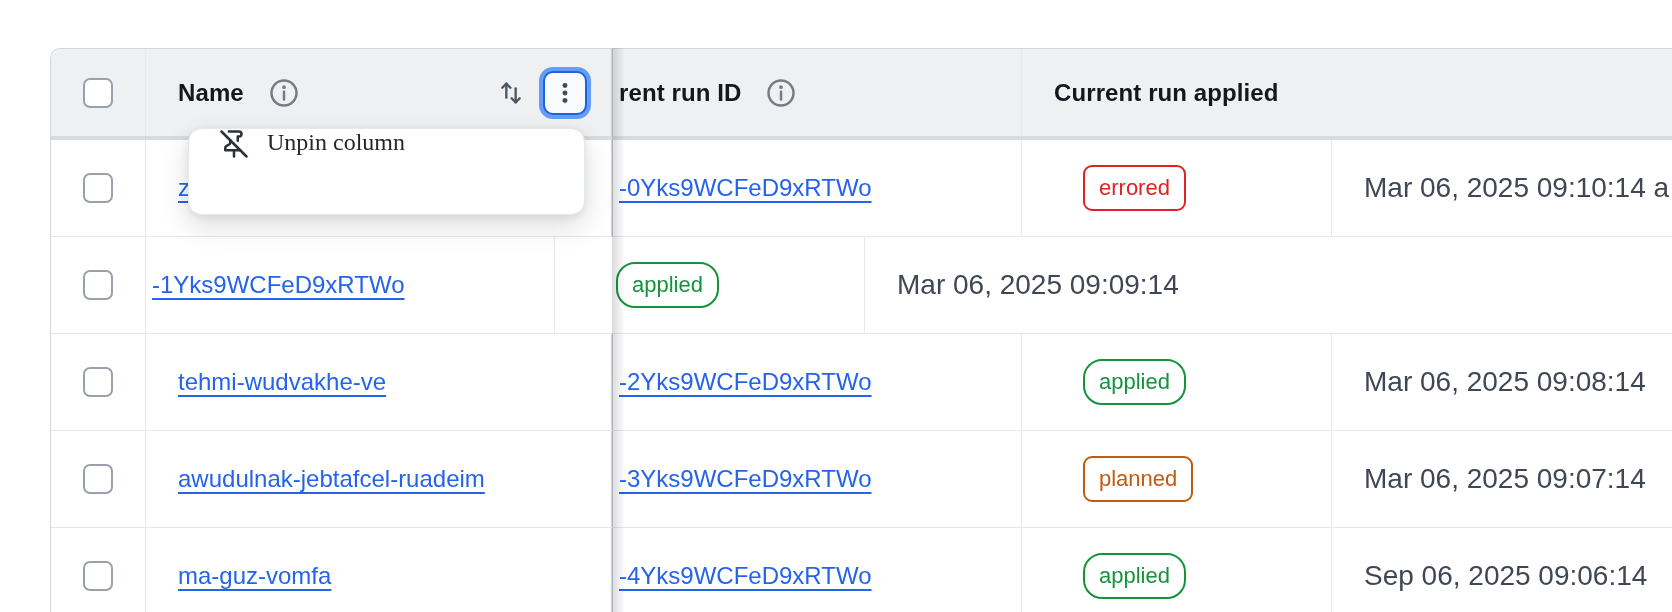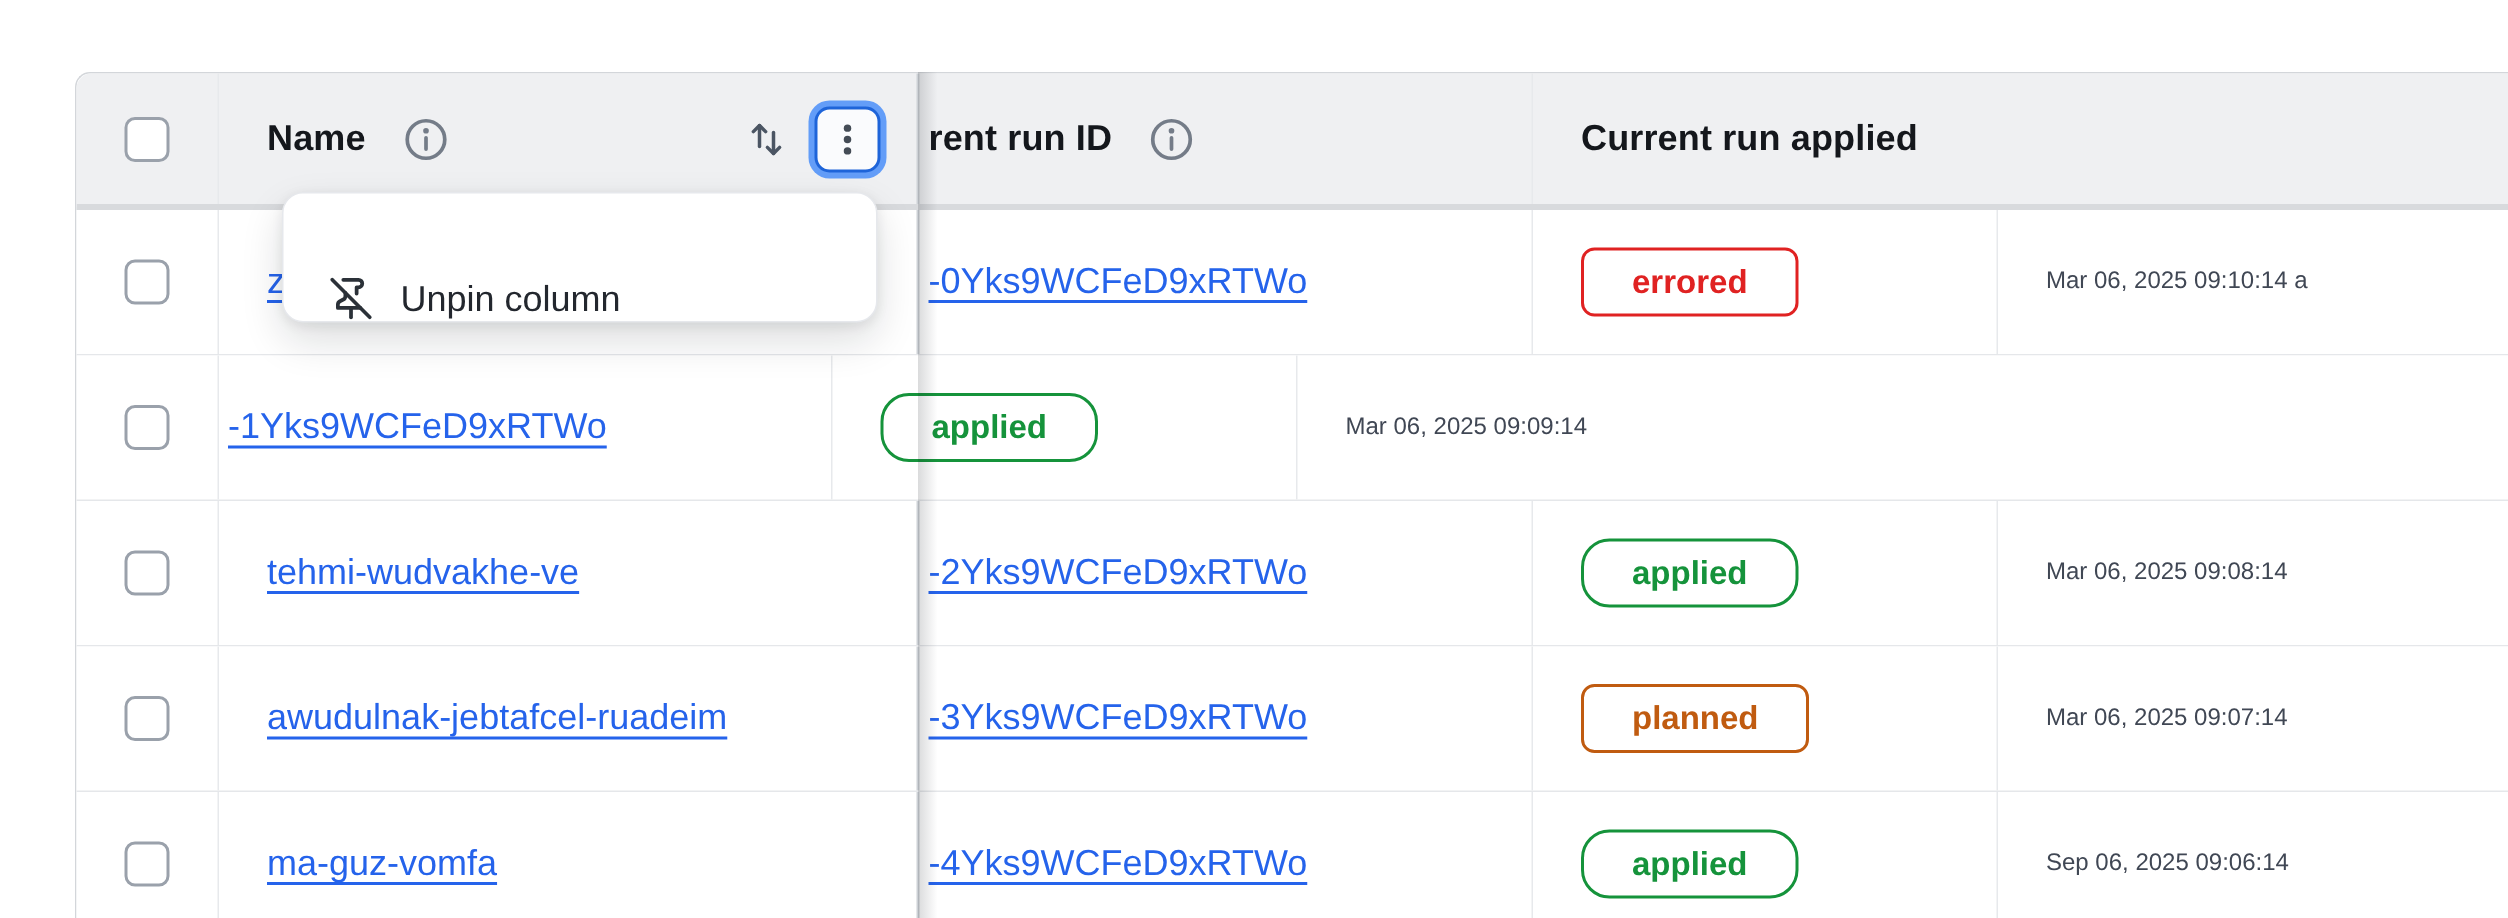--- a/index.html
+++ b/index.html
@@ -23,24 +23,24 @@
   .c-status{ width:310px; padding-left:32px; }
   .c-applied{ width:480px; padding-left:32px; white-space:nowrap; border-right:none; }
 
   .hlabel { font-size:24px; font-weight:700; color:#14171c; letter-spacing:.1px; }
 
   .checkbox { width:30px; height:30px; background:#fff; border:2px solid #9aa1ab; border-radius:7px; cursor:pointer; }
 
   a.link { color:#2563eb; font-size:24px; text-decoration:underline; text-underline-offset:5px;
            text-decoration-thickness:2px; cursor:pointer; white-space:nowrap; }
 
-  .ts { font-size:16px; color:#404754; }
-
-  .badge { display:inline-block; font-size:22px; font-weight:700; line-height:1;
-           padding:10px 32px; border-radius:9px; border:2px solid currentColor; background:#fff; }
+  .ts { font-size:28px; color:#404754; }
+
+  .badge { display:inline-block; font-size:22px; font-weight:400; line-height:1;
+           padding:10px 14px; border-radius:9px; border:2px solid currentColor; background:#fff;margin-left:29px; }
   .badge.errored { color:#e02222; }
   .badge.applied { color:#15933b;border-radius:19px; }
   .badge.planned { color:#c05b10; }
 
   .icon-info { width:32px; height:32px; color:#747c88; flex:none; }
   .icon-sort { width:28px; height:28px; color:#4b5563; flex:none; cursor:pointer; }
 
   .name-head-gap { margin-left:24px; }
   .head-spacer { margin-left:auto; }
 
@@ -52,22 +52,22 @@
 
   
   .pin-shadow { position:absolute; left:612px; top:48px; width:13px; height:564px; z-index:5;
                 background:linear-gradient(to right, rgba(25,29,36,0.16), rgba(25,29,36,0)); pointer-events:none; }
 
   
   .menu { position:absolute; left:188px; top:128px; width:397px; height:87px; z-index:20;
           background:#fff; border:1px solid #e6e8ec; border-radius:14px;
           box-shadow:0 12px 28px rgba(15,20,30,.14), 0 2px 8px rgba(15,20,30,.08);
           display:flex; align-items:center; }
-  .menu-item { display:flex; align-items:flex-end; gap:18px; padding-left:30px; width:100%; height:100%;
-               cursor:pointer; border-radius:14px; }
+  .menu-item { display:flex; align-items:flex-start; gap:18px; padding-left:30px; width:100%; height:100%;
+               cursor:pointer; border-radius:14px;font-family:Liberation Serif, serif; }
   .menu-item svg { width:30px; height:30px; color:#2b3138; flex:none; }
   .menu-label { font-size:24px; color:#23272e; }
 </style>
 </head>
 <body>
 
 <div id="page">
 
   <div class="table">
 

